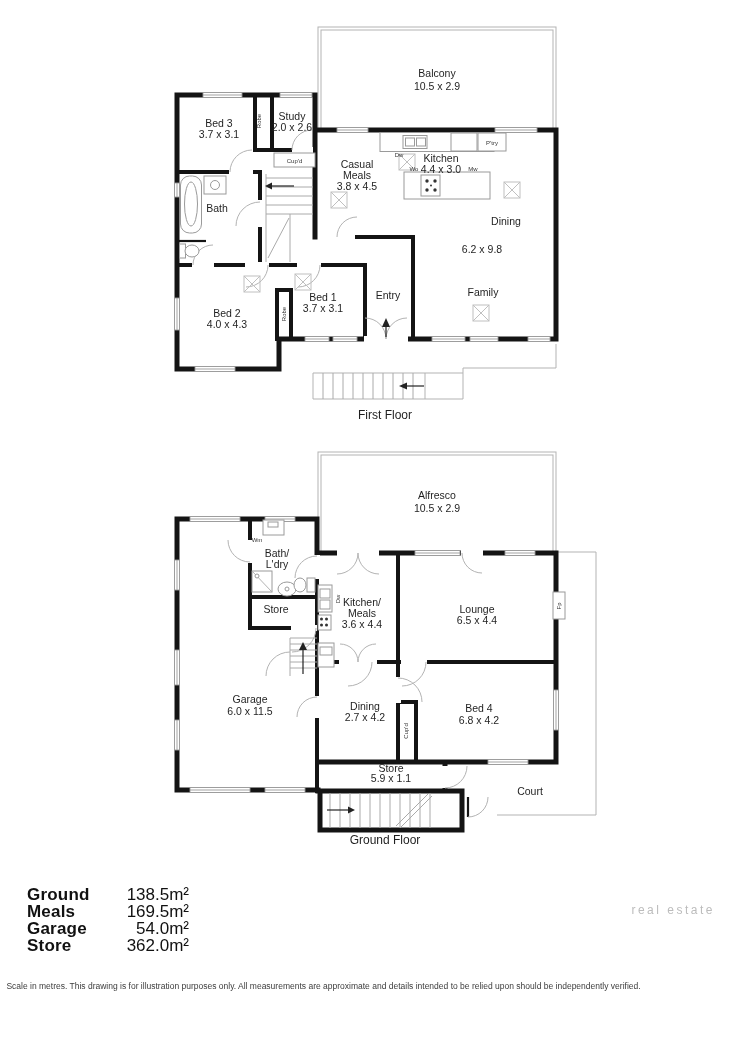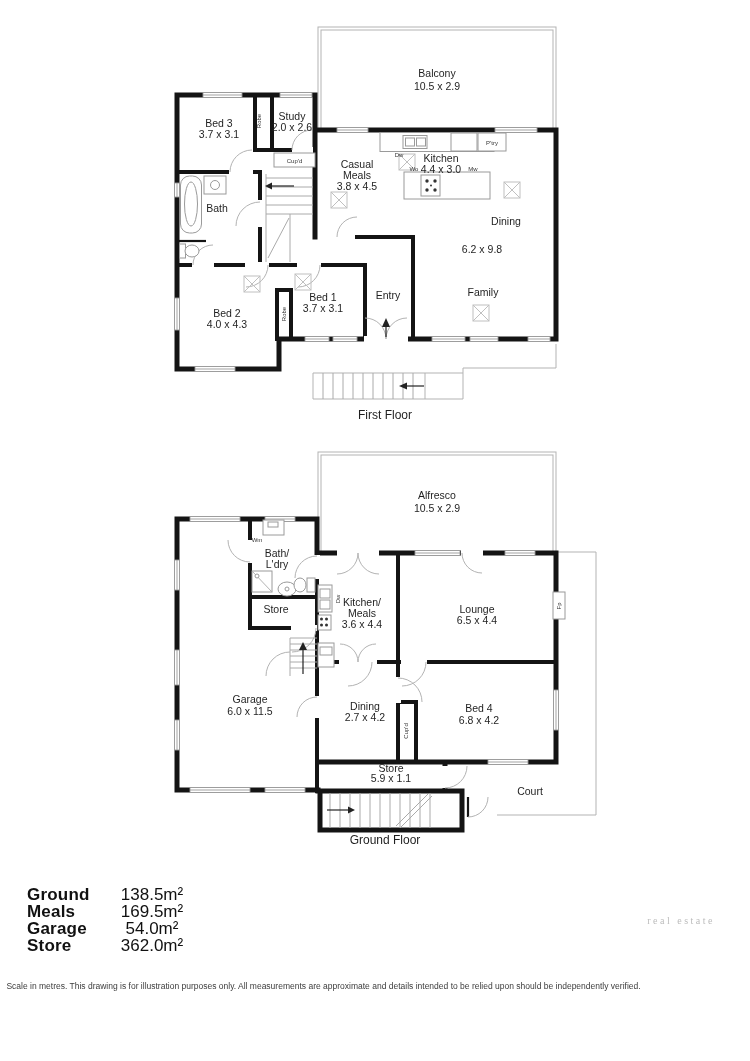--- a/index.html
+++ b/index.html
@@ -19,24 +19,24 @@
   .win{fill:#fff;stroke:#999;stroke-width:0.9;}
   .wl{stroke:#999;stroke-width:0.9;}
   .lt{stroke:#c0c0c0;stroke-width:1;fill:none;}
   .tread{stroke:#aaa;stroke-width:1;}
   .arrow{stroke:#222;stroke-width:1.2;fill:none;}
   .ah{fill:#222;stroke:none;}
   .dot{fill:#333;stroke:none;}
   .areas{position:absolute;left:27px;top:886px;font-size:17px;color:#111;}
   .arow{display:flex;height:17px;line-height:17px;}
   .alabel{width:88px;font-weight:bold;letter-spacing:.2px;}
-  .aval{width:74px;text-align:center;}
+  .aval{width:74px;text-align:right;}
   .brand{position:absolute;left:540px;top:902px;width:175px;text-align:right;}
   .brand-word{font-family:"DejaVu Serif",serif;font-weight:bold;font-size:40px;line-height:42px;letter-spacing:-1px;color:#151515;}
-  .brand-tag{font-size:10px;letter-spacing:2.5px;color:#bcbcbc;margin-top:13px;font-family:Liberation Serif, serif;}
+  .brand-tag{font-size:12px;letter-spacing:2.5px;color:#bcbcbc;margin-top:1px;}
   .footer{position:absolute;left:0;top:981px;width:647px;text-align:center;font-size:8.5px;color:#3c3c3c;}
 </style>
 </head>
 <body>
 
 <svg viewBox="0 0 750 1061" width="750" height="1061">
 
   <g>
 
     <g>

